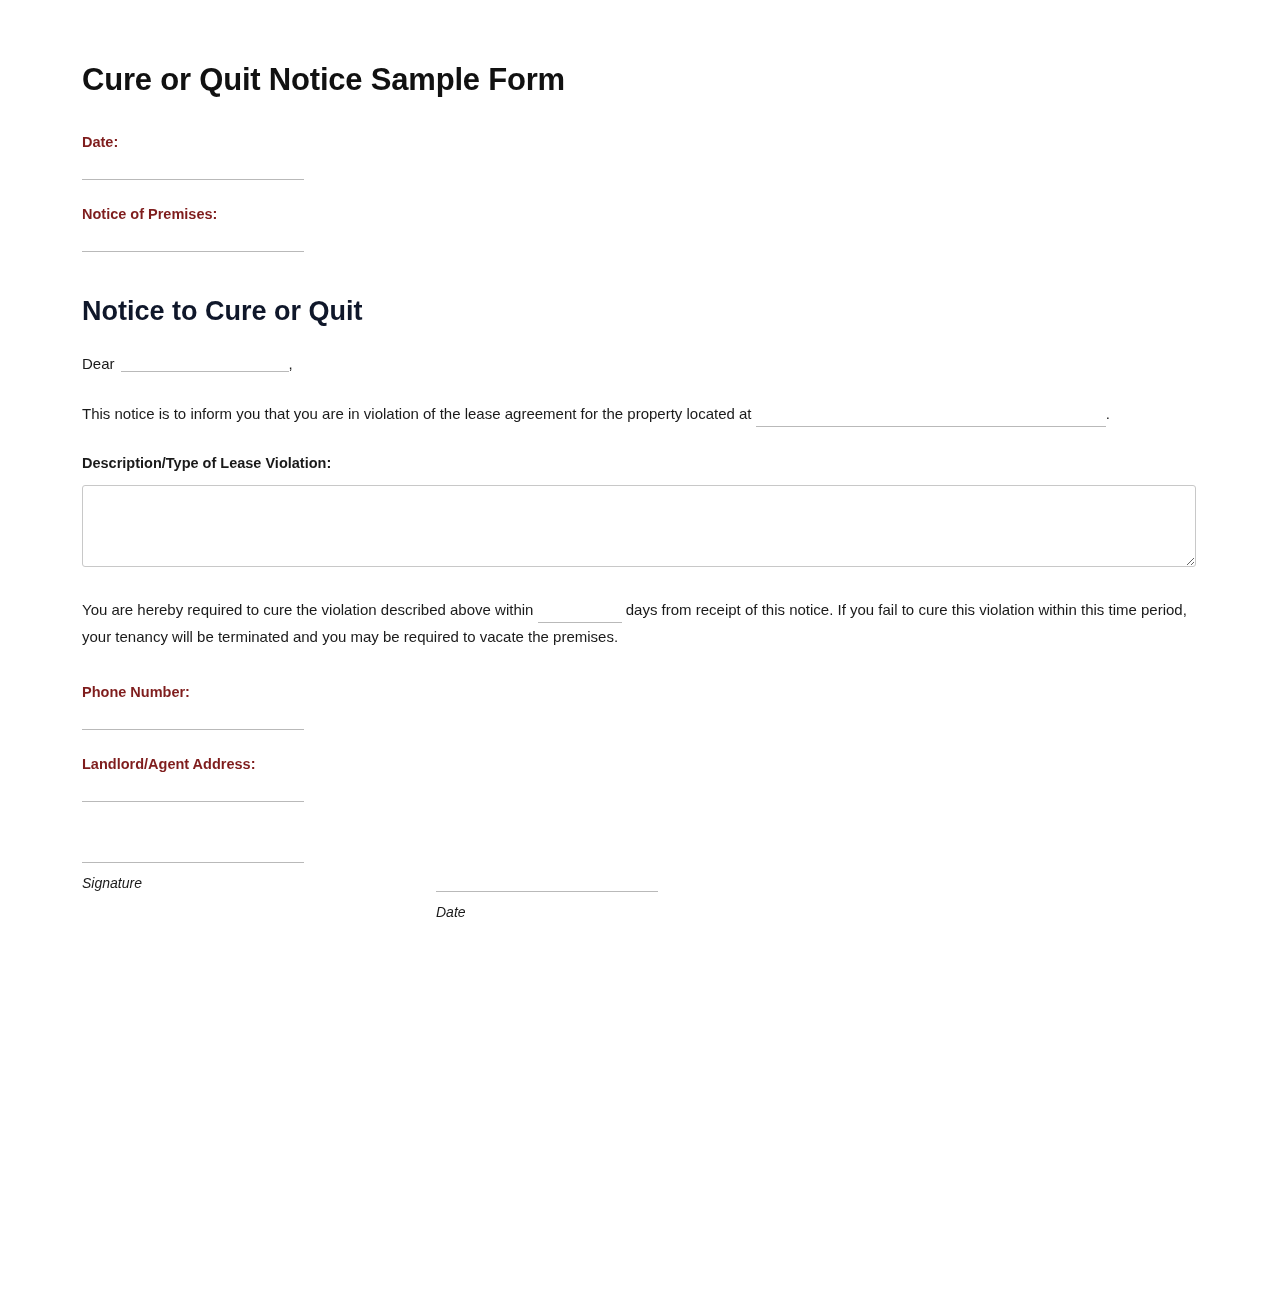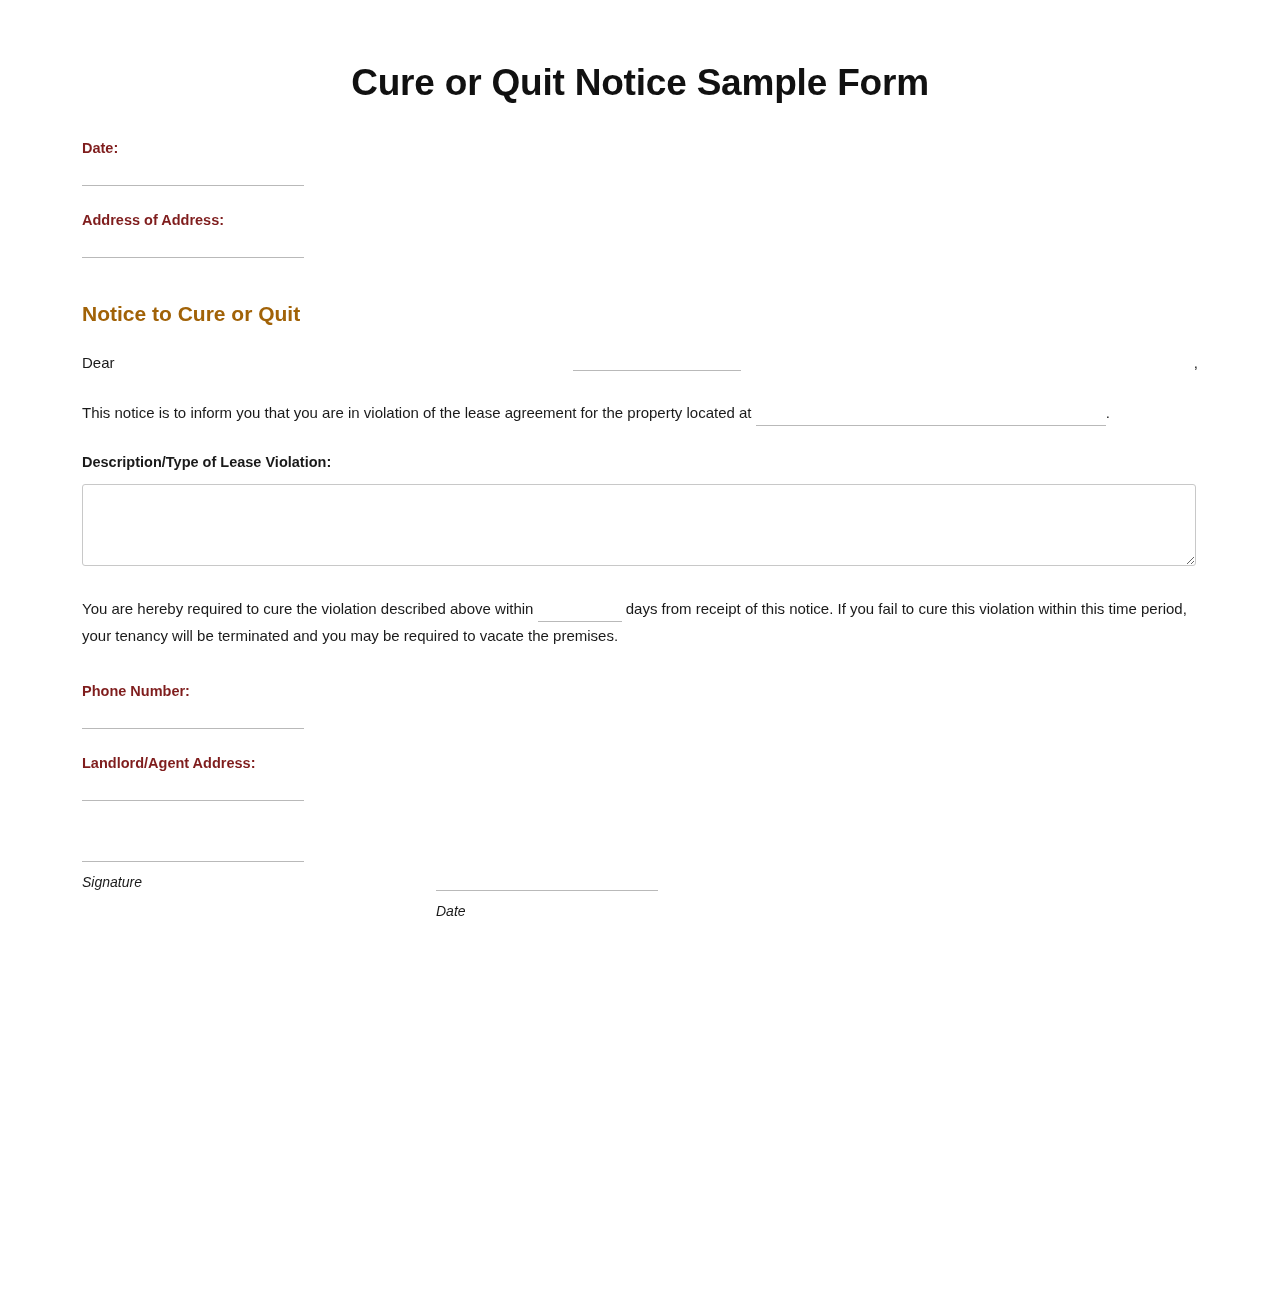--- a/index.html
+++ b/index.html
@@ -13,32 +13,31 @@
     height: 1300px;
     font-family: "Liberation Sans", sans-serif;
     color: #1a1a1a;
     font-size: 15px;
     overflow: hidden;
   }
   .page {
     padding: 62px 80px 0 82px;
   }
   h1.doc-title {
-    font-size: 37px;
+    font-size: 31px;
     font-weight: bold;
     letter-spacing: -0.2px;
     margin: 0 0 36px 0;
     color: #111;
-    text-align: center;
   }
   h2.section-title {
-    font-size: 21px;
+    font-size: 27px;
     font-weight: bold;
     margin: 44px 0 28px 0;
-    color: #a16207;
+    color: #0f172a;
   }
   .field-block {
     margin-bottom: 26px;
   }
   .field-label {
     font-size: 14.5px;
     font-weight: bold;
     color: #7f1d1d;
     margin-bottom: 29px;
     display: block;
@@ -46,21 +45,20 @@
   .rule-short {
     width: 222px;
     border-bottom: 1px solid #b9b9b9;
     height: 1px;
   }
   .dear-line {
     display: flex;
     align-items: flex-end;
     margin-bottom: 28px;
     font-size: 15px;
-    justify-content: space-between;
   }
   .dear-line .lbl { margin-right: 6px; }
   .inline-rule {
     display: inline-block;
     border-bottom: 1px solid #b9b9b9;
     height: 15px;
     vertical-align: bottom;
   }
   .rule-name { width: 168px; }
   .rule-addr { width: 350px; }
@@ -136,21 +134,21 @@
 
   <h1 class="doc-title">Cure or Quit Notice Sample Form</h1>
 
   <div class="field-block">
     <span class="field-label">Date:</span>
     <div class="rule-short"></div>
   </div>
 
 
   <div class="field-block">
-    <span class="field-label">Address of Address:</span>
+    <span class="field-label">Notice of Premises:</span>
     <div class="rule-short"></div>
   </div>
 
   <h2 class="section-title">Notice to Cure or Quit</h2>
 
   <div class="dear-line">
     <span class="lbl">Dear</span>
     <span class="inline-rule rule-name"></span>
     <span>,</span>
   </div>

